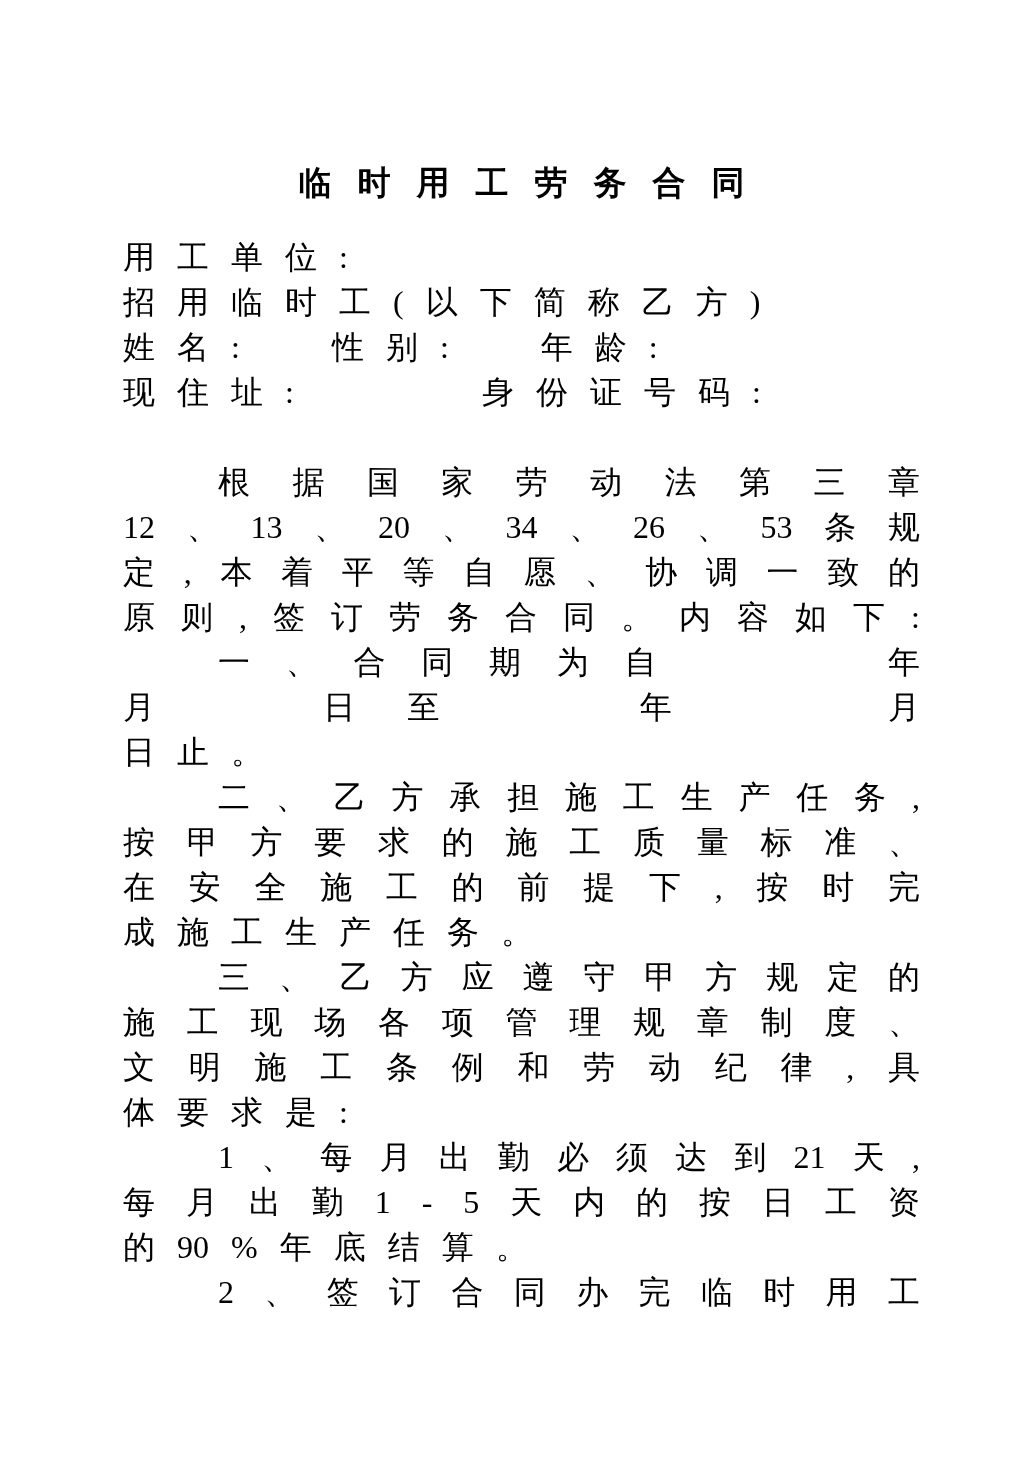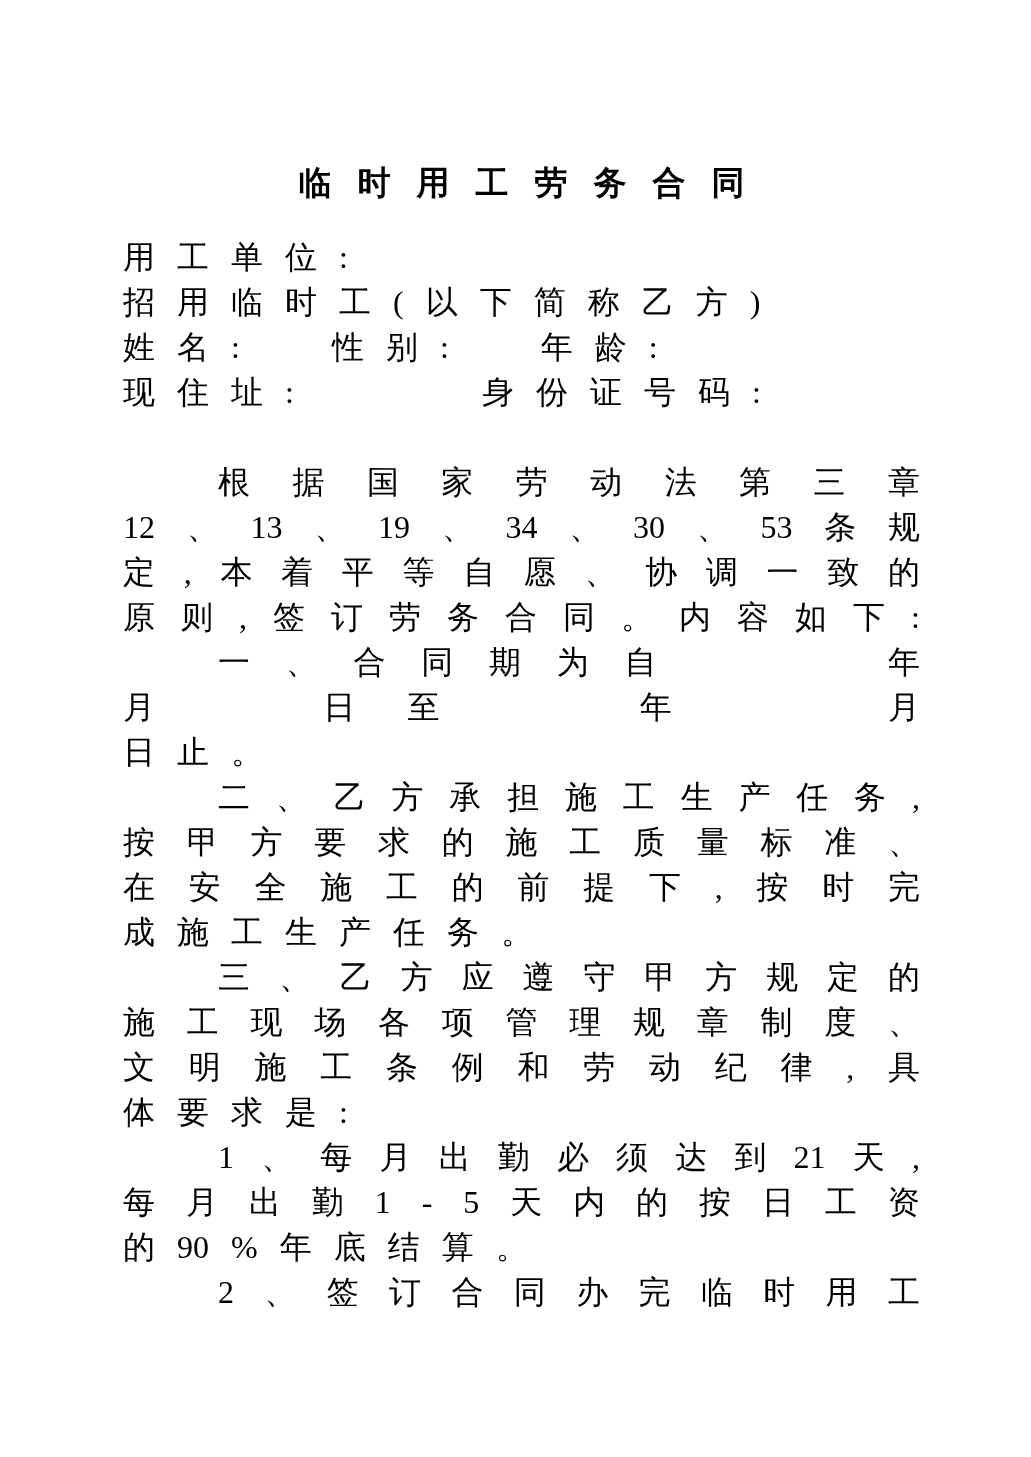--- a/index.html
+++ b/index.html
@@ -119,25 +119,25 @@
         <span>法</span>
         <span>第</span>
         <span>三</span>
         <span>章</span>
       </div>
       <div class="line justify">
         <span>12</span>
         <span>、</span>
         <span>13</span>
         <span>、</span>
-        <span>19</span>
+        <span>20</span>
         <span>、</span>
         <span>34</span>
         <span>、</span>
-        <span>30</span>
+        <span>26</span>
         <span>、</span>
         <span>53</span>
         <span>条</span>
         <span>规</span>
       </div>
       <div class="line justify">
         <span>定</span>
         <span>,</span>
         <span>本</span>
         <span>着</span>

